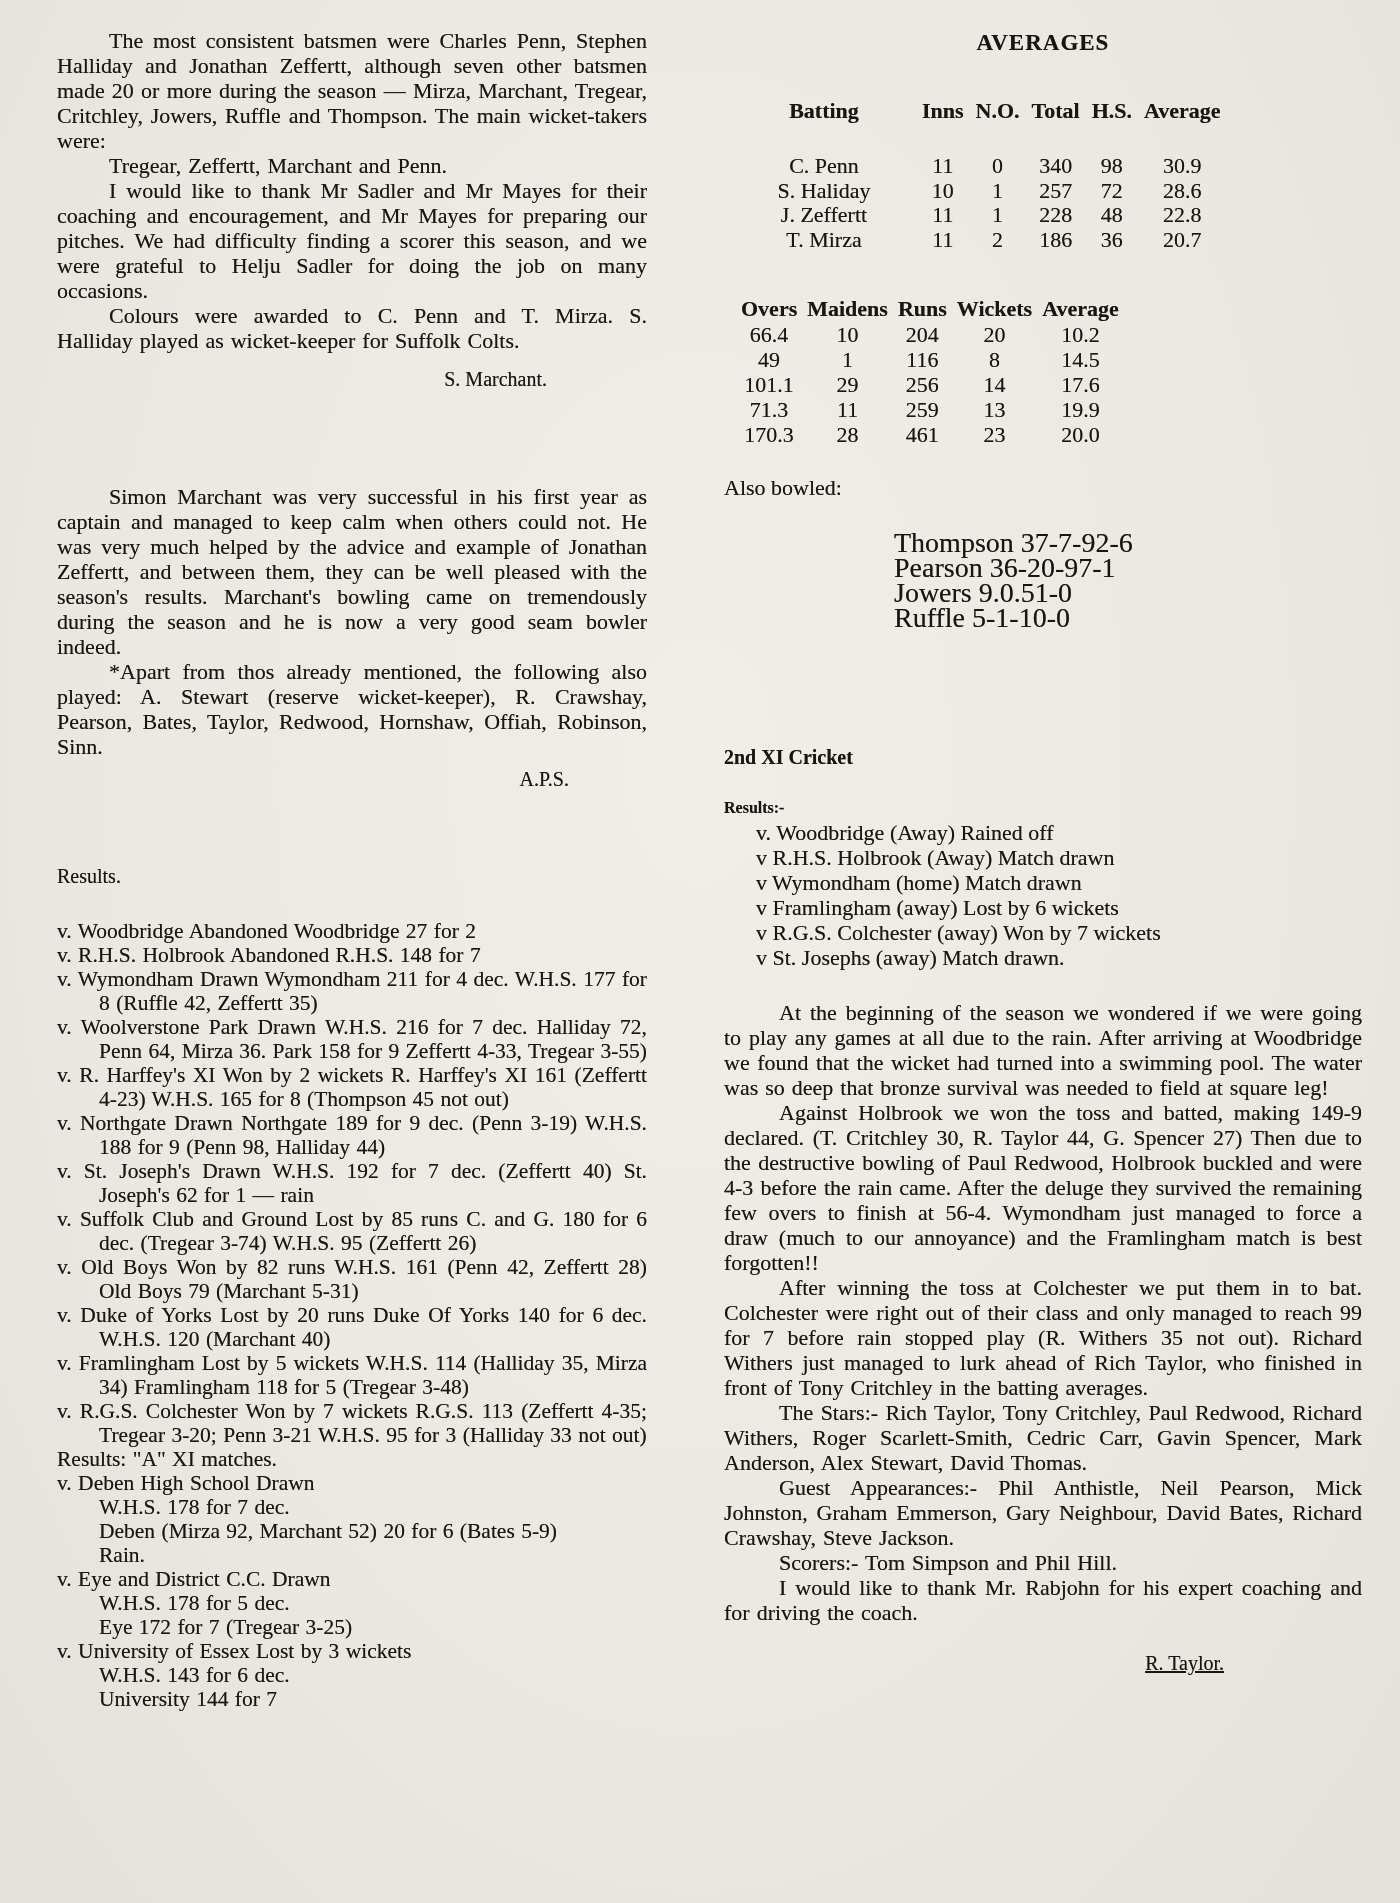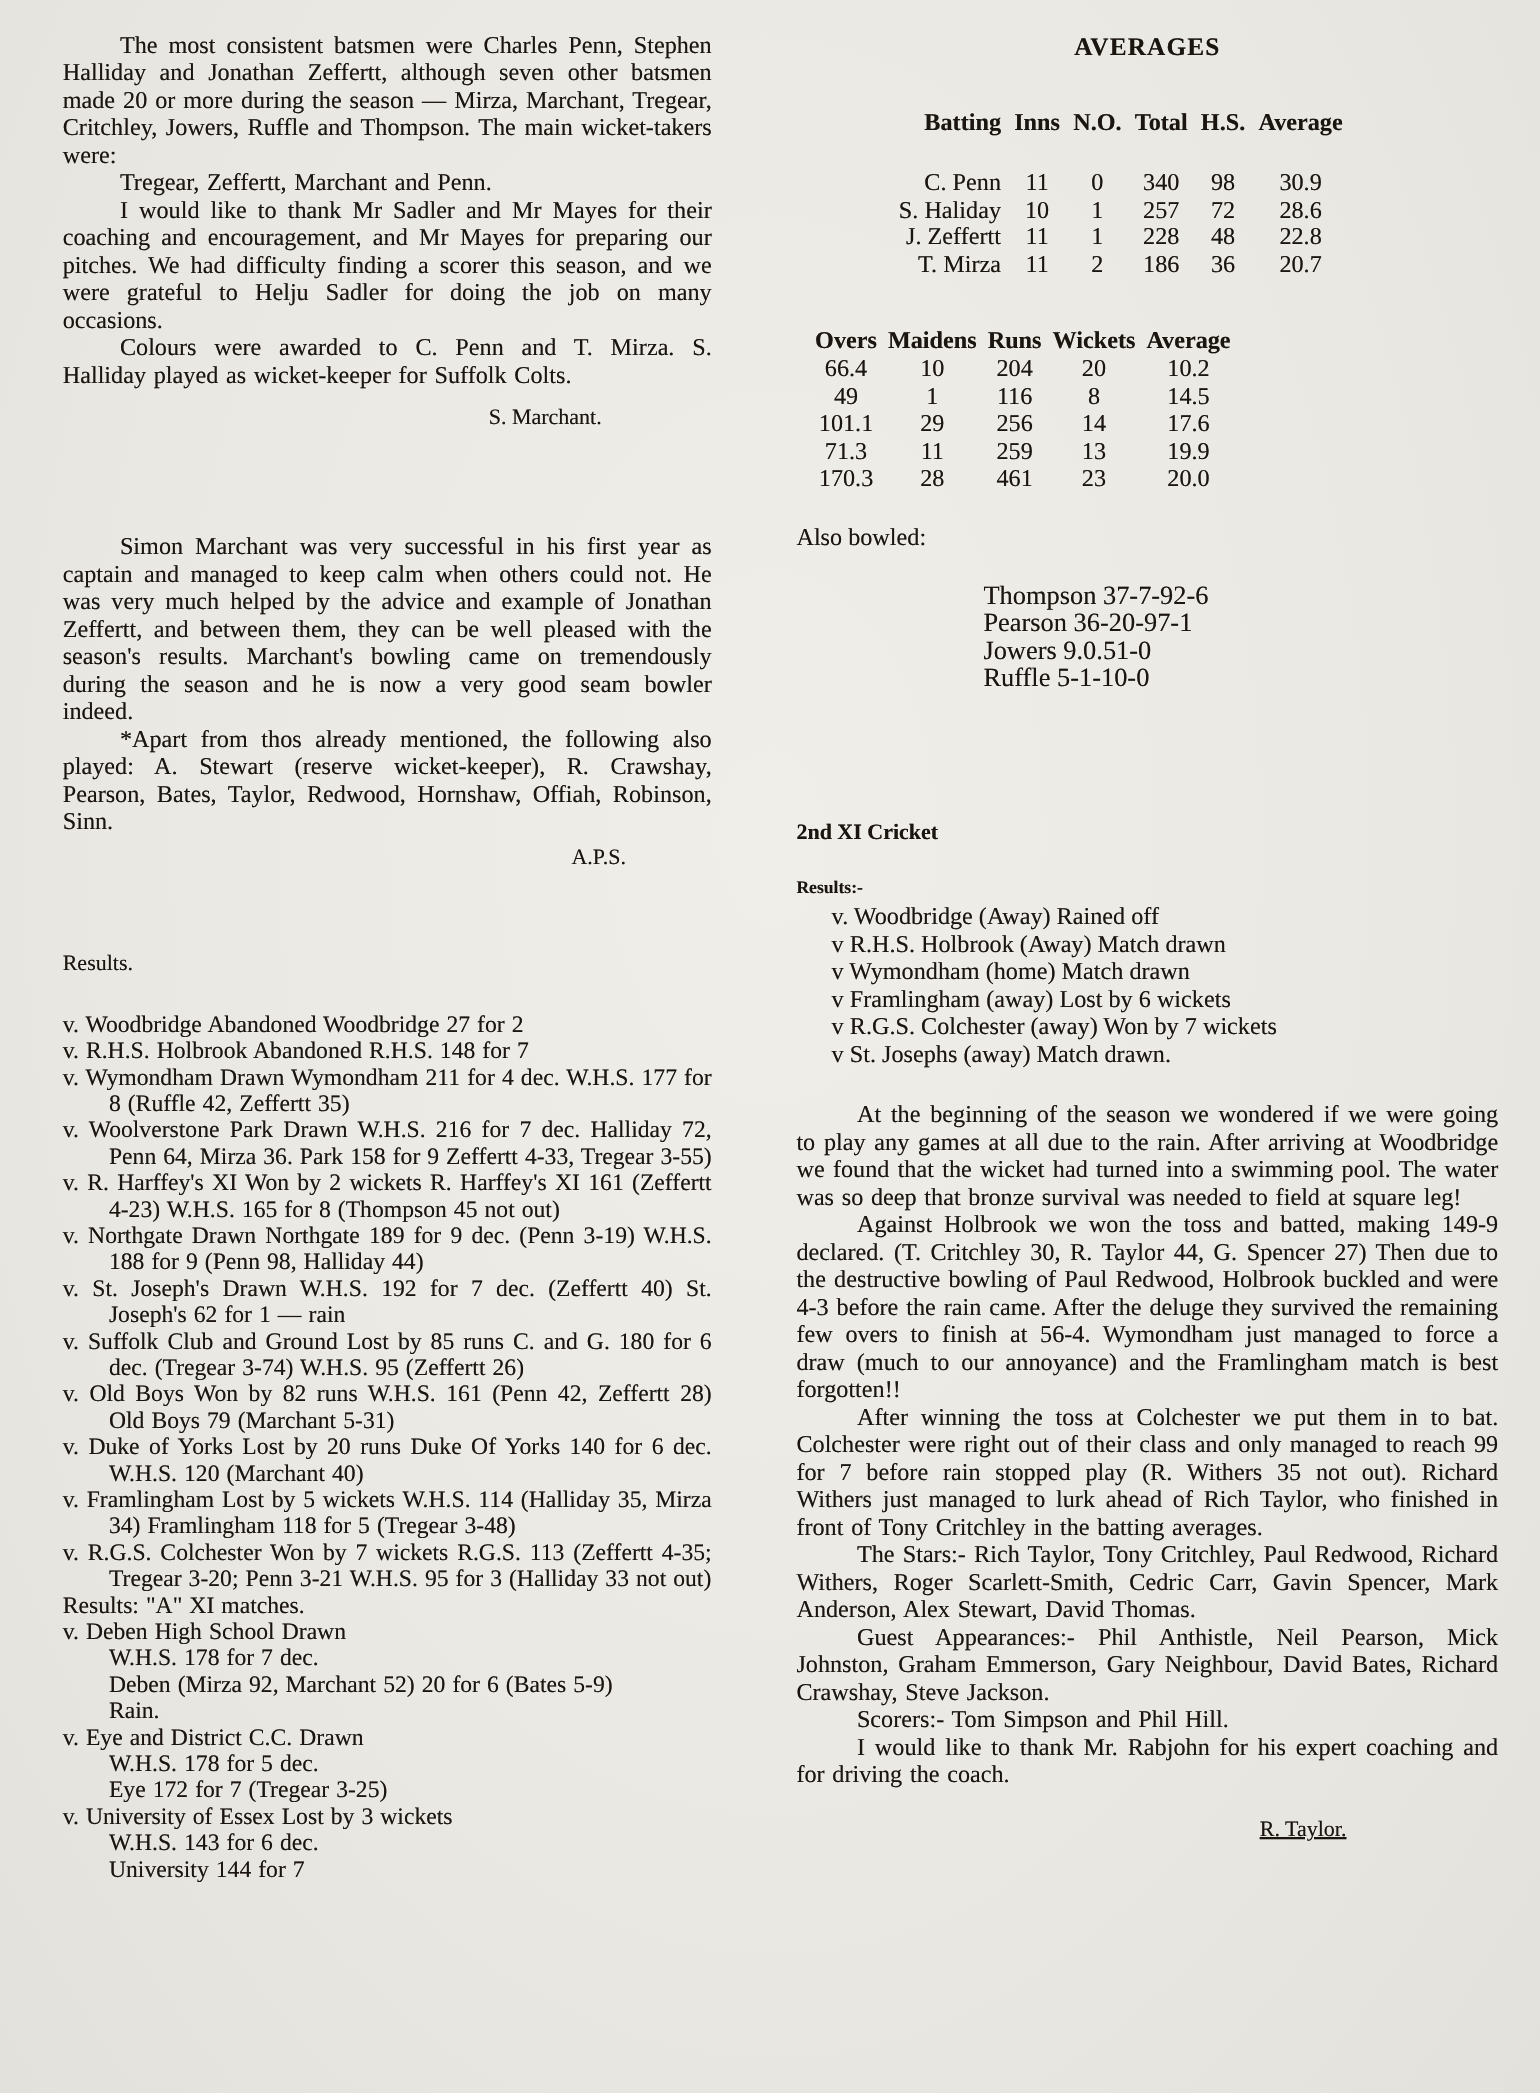--- a/index.html
+++ b/index.html
@@ -38,27 +38,27 @@
   }
   
   .avg-head{
     margin-top:30px;font-size:23px;font-weight:bold;
     text-align:center;letter-spacing:1px;
     text-shadow:0 0 .5px rgba(25,18,10,.6);
   }
   table{border-collapse:collapse;font-size:22px;text-shadow:0 0 .5px rgba(25,18,10,.55);}
   .batting-table{margin-top:42px;}
   .batting-table th{font-weight:bold;text-align:center;padding:0 6px 30px 6px;white-space:nowrap;}
-  .batting-table th.name,.batting-table td.name{text-align:right;width:172px;padding-left:14px;}
+  .batting-table th.name,.batting-table td.name{text-align:center;width:172px;padding-left:14px;}
   .batting-table td{text-align:center;line-height:24.5px;padding:0 6px;}
   .bowling-table{margin-top:44px;margin-left:12px;}
   .bowling-table th{font-weight:bold;text-align:center;padding:0 5px 0 5px;white-space:nowrap;}
   .bowling-table td{text-align:center;line-height:25px;padding:0 5px;}
   .also-bowled-label{margin-top:28px;font-size:22px;line-height:25px;text-shadow:0 0 .5px rgba(25,18,10,.55);}
-  .also-bowled{margin-top:30px;margin-left:170px;font-size:24px;line-height:25px;}
+  .also-bowled{margin-top:30px;margin-left:170px;font-size:28px;line-height:25px;}
   .also-bowled div{text-shadow:0 0 .5px rgba(25,18,10,.55);}
   .xi-head{margin-top:116px;font-size:20px;font-weight:bold;text-shadow:0 0 .5px rgba(25,18,10,.6);}
   .xi-results-head{margin-top:26px;font-size:16px;font-weight:bold;line-height:25px;text-shadow:0 0 .5px rgba(25,18,10,.6);}
   .xi-results{font-size:22px;line-height:25px;margin-left:32px;}
   .xi-results div{text-shadow:0 0 .5px rgba(25,18,10,.55);}
   .xi-paras{margin-top:30px;}
 </style>
 </head>
 <body>
 

